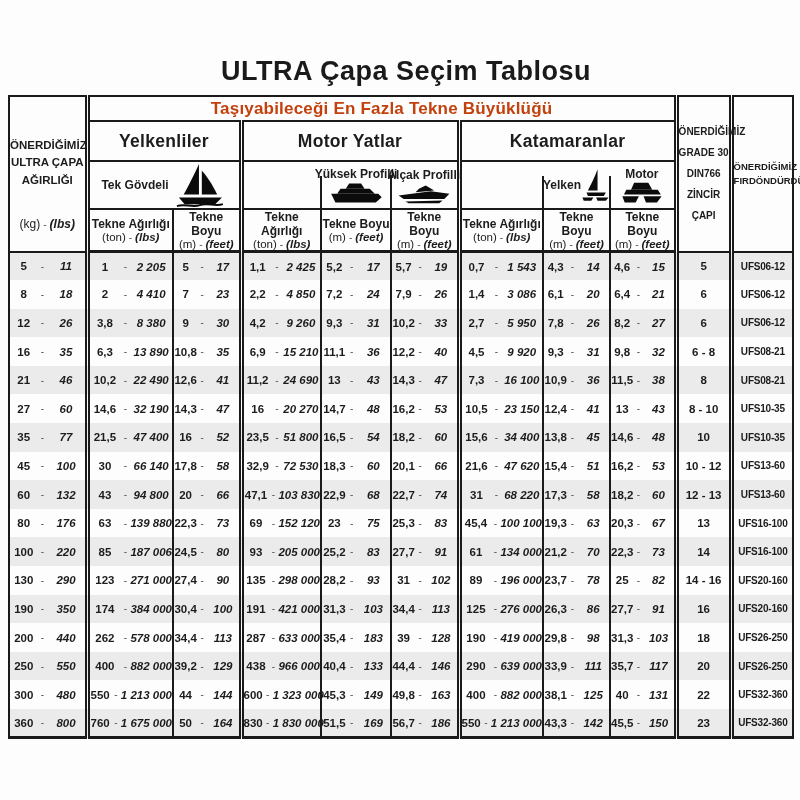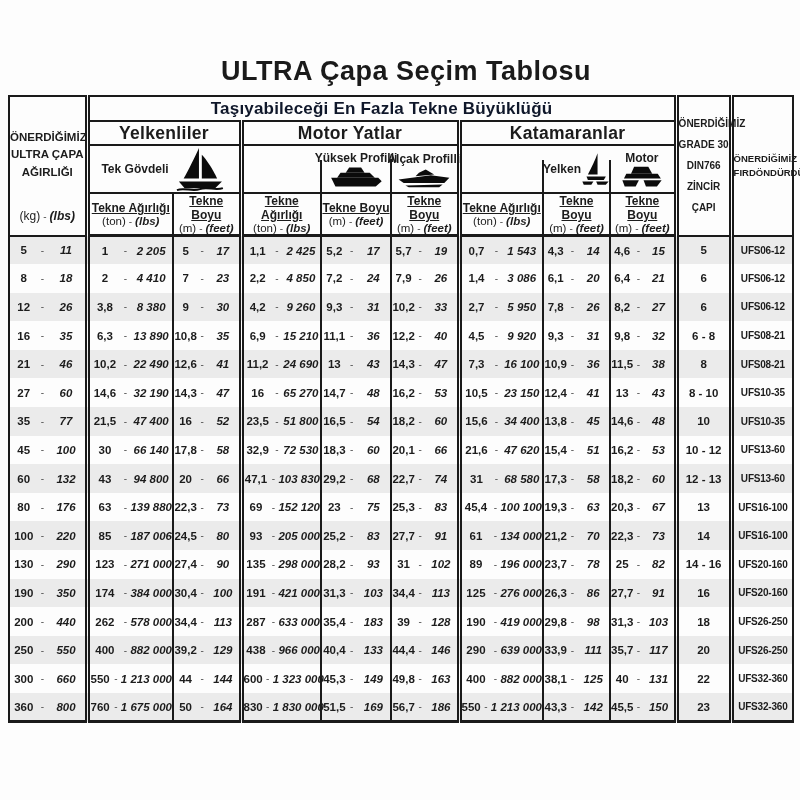--- a/index.html
+++ b/index.html
@@ -24,33 +24,33 @@
   td.sleft  { border-left:2px solid #1a1a1a; }
   thead td  { border-bottom:2px solid #1a1a1a; }
   thead tr.subhead td { border-bottom:3px solid #1a1a1a; }
 
   
   td.leftcell { border-right:5px double #1a1a1a; }
   .leftwrap { height:128px; display:flex; flex-direction:column; }
   .leftwrap .ttl { margin:auto 0; font-weight:bold; font-size:11.5px; line-height:1.55; }
   .leftwrap .units { padding-bottom:7px; font-size:12px; }
 
-  td.bluebar { height:25px; font-size:17px; font-weight:bold; color:#0f172a; letter-spacing:0.2px; }
-
-  tr.gtitles td { height:24px; font-size:17.5px; font-weight:bold; letter-spacing:0.3px; }
+  td.bluebar { height:25px; font-size:17px; font-weight:bold; color:#c2410c; letter-spacing:0.2px; }
+
+  tr.gtitles td { height:40px; font-size:17.5px; font-weight:bold; letter-spacing:0.3px; }
 
   tr.iconrow td { height:48px; position:relative; }
   .pd { position:absolute; left:-1px; bottom:0; width:2px; height:32px; background:#1a1a1a; }
   .iconflex { display:flex; align-items:center; justify-content:center; gap:0;border-radius:16px; }
   .iconcol  { display:flex; flex-direction:column; align-items:center; justify-content:flex-start; padding-top:2px; }
   .sublabel { font-size:12px; font-weight:bold; white-space:nowrap; }
   svg.boat { display:block; }
 
   tr.subhead td { height:30px; font-size:11.5px; }
-  .colhead b { display:block; font-size:12px;text-decoration:underline; }
+  .colhead b { display:block; font-size:12px; }
   .units i, .u-imp { font-style:italic; font-weight:bold; }
   .u-dash { color:#555; font-size:10px; padding:0 3px; }
 
   td.chaincell, td.swivelcell { font-weight:bold; }
   .chainwrap { font-size:10px; line-height:2.1; font-weight:bold; }
   .swivelwrap { font-size:9.5px; line-height:1.5; font-weight:bold; }
 
   
   tbody td { height:28.6px; font-size:11.5px; white-space:nowrap; }
   tbody tr:nth-child(odd) { background:#ebebeb; }
@@ -568,21 +568,21 @@
             <div class="pair">
               <span class="v1">14,3</span>
               <span class="dash">-</span>
               <span class="v2">47</span>
             </div>
           </td>
           <td class="dleft">
             <div class="pair">
               <span class="v1">16</span>
               <span class="dash">-</span>
-              <span class="v2">65 270</span>
+              <span class="v2">20 270</span>
             </div>
           </td>
           <td class="sleft">
             <div class="pair">
               <span class="v1">14,7</span>
               <span class="dash">-</span>
               <span class="v2">48</span>
             </div>
           </td>
           <td class="sleft">
@@ -774,37 +774,37 @@
           </td>
           <td class="dleft">
             <div class="pair">
               <span class="v1">47,1</span>
               <span class="dash">-</span>
               <span class="v2">103 830</span>
             </div>
           </td>
           <td class="sleft">
             <div class="pair">
-              <span class="v1">29,2</span>
+              <span class="v1">22,9</span>
               <span class="dash">-</span>
               <span class="v2">68</span>
             </div>
           </td>
           <td class="sleft">
             <div class="pair">
               <span class="v1">22,7</span>
               <span class="dash">-</span>
               <span class="v2">74</span>
             </div>
           </td>
           <td class="dleft">
             <div class="pair">
               <span class="v1">31</span>
               <span class="dash">-</span>
-              <span class="v2">68 580</span>
+              <span class="v2">68 220</span>
             </div>
           </td>
           <td class="sleft">
             <div class="pair">
               <span class="v1">17,3</span>
               <span class="dash">-</span>
               <span class="v2">58</span>
             </div>
           </td>
           <td class="sleft">
@@ -1217,21 +1217,21 @@
             </div>
           </td>
           <td class="dleft chain">20</td>
           <td class="dleft ufs">UFS26-250</td>
         </tr>
         <tr>
           <td class="">
             <div class="pair">
               <span class="v1">300</span>
               <span class="dash">-</span>
-              <span class="v2">660</span>
+              <span class="v2">480</span>
             </div>
           </td>
           <td class="dleft">
             <div class="pair">
               <span class="v1">550</span>
               <span class="dash">-</span>
               <span class="v2">1 213 000</span>
             </div>
           </td>
           <td class="sleft">

